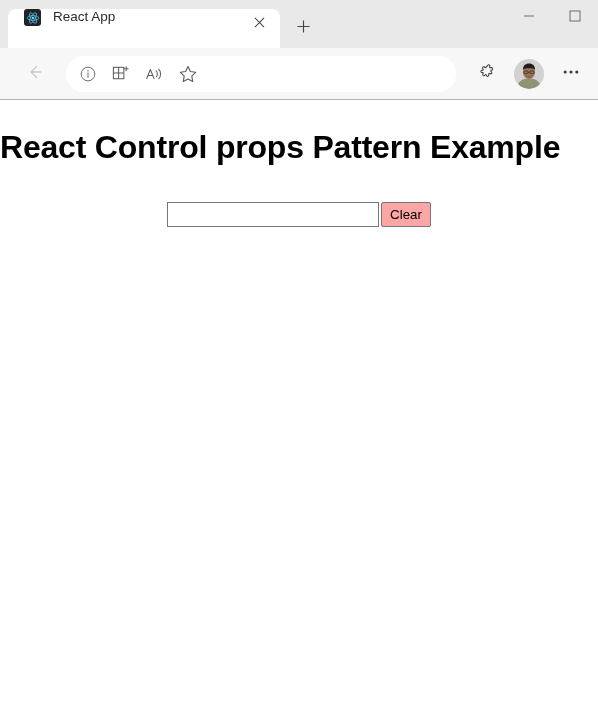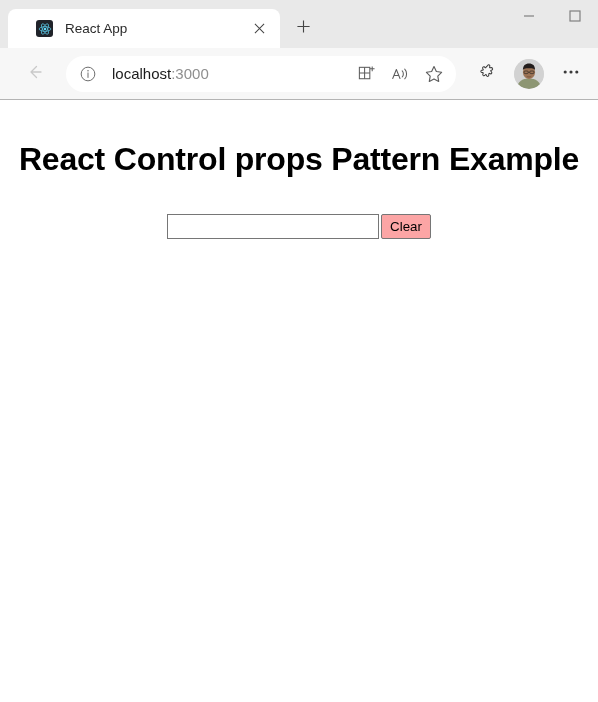--- a/index.html
+++ b/index.html
@@ -36,22 +36,21 @@
     padding-left: 8px;
     box-sizing: border-box;
   }
 
   .tab {
     width: 272px;
     height: 39px;
     background: #ffffff;
     border-radius: 8px 8px 0 0;
     display: flex;
-    align-items: center;
-    padding: 0 8px 0 28px;
+    padding: 0 8px 0 16px;
     box-sizing: border-box;
     position: relative;
     z-index: 2;
   }
 
   .tab-favicon {
     width: 17px;
     height: 17px;
     border-radius: 3px;
     background: #20232a;
@@ -215,25 +214,25 @@
 
   
   .page-content {
     flex: 1 1 auto;
     background: #ffffff;
     overflow: hidden;
     position: relative;
   }
 
   .page-heading {
-    text-align: center;
+    text-align: left;
     font-size: 32px;
     font-weight: bold;
     color: #000000;
-    margin: 12px;
+    margin: 0;
     padding-top: 29px;
     letter-spacing: -0.2px;
     font-family: "Liberation Sans", sans-serif;
   }
 
   .form-row {
     display: flex;
     justify-content: center;
     align-items: flex-start;
     margin-top: 36px;
@@ -330,21 +329,20 @@
 
     <div class="address-bar">
       <span class="site-info-btn">
         <svg width="18" height="18" viewBox="0 0 20 20">
           <circle cx="10" cy="10" r="7.6" fill="none" stroke="#6b6b6b" stroke-width="1.1"></circle>
           <circle cx="10" cy="6.4" r="0.85" fill="#6b6b6b"></circle>
           <path d="M10 8.8 V13.8" stroke="#6b6b6b" stroke-width="1.1" stroke-linecap="round"></path>
         </svg>
       </span>
 
-      <span class="url-text"><span>localhost</span><span class="url-port">:3000</span></span>
 
       <span class="addr-icon-btn">
         <svg width="19" height="19" viewBox="0 0 20 20">
           <rect x="2.5" y="3.5" width="11" height="12" fill="none" stroke="#5d5d5d" stroke-width="1.1"></rect>
           <path d="M8 3.5 V15.5 M2.5 9.5 H13.5" stroke="#5d5d5d" stroke-width="1.1"></path>
           <path d="M16 2.5 V7.5 M13.5 5 H18.5" stroke="#5d5d5d" stroke-width="1.1"></path>
         </svg>
       </span>
 
       <span class="addr-icon-btn">

